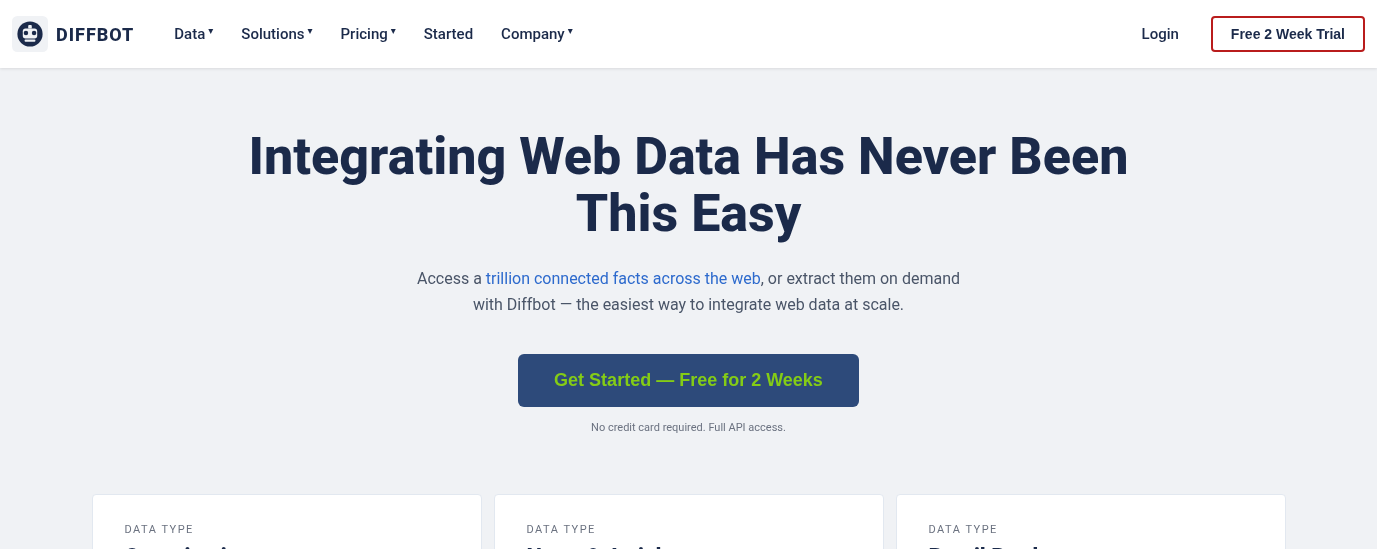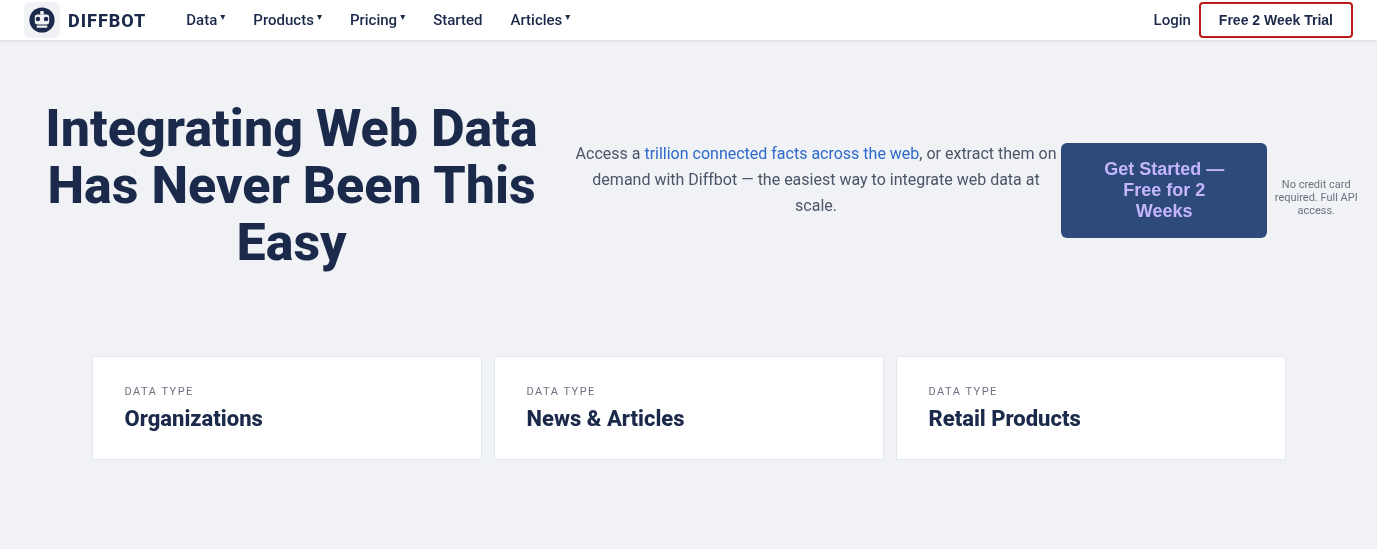--- a/index.html
+++ b/index.html
@@ -6,24 +6,24 @@
     body {
       font-family: -apple-system, BlinkMacSystemFont, 'Segoe UI', Roboto, sans-serif;
       background-color: #f0f2f5;
       min-height: 549px;
       overflow-x: hidden;
     }
 
     
     .navbar {
       background-color: #ffffff;
-      height: 40px;
-      display: flex;
-      align-items: center;
-      padding: 0 24px;
+      height: 68px;
+      display: flex;
+      align-items: center;
+      padding: 0 12px;
       box-shadow: 0 1px 3px rgba(0,0,0,0.1);
       position: relative;
       z-index: 10;
     }
     .navbar-brand {
       display: flex;
       align-items: center;
       gap: 8px;
       margin-right: 28px;
       text-decoration: none;
@@ -55,21 +55,21 @@
       text-decoration: none;
       font-weight: 500;
     }
     .nav-item .chevron {
       font-size: 10px;
       color: #1b2a4a;
     }
     .nav-right {
       display: flex;
       align-items: center;
-      gap: 8px;
+      gap: 32px;
     }
     .login-link {
       font-size: 15px;
       color: #1b2a4a;
       cursor: pointer;
       font-weight: 500;
       text-decoration: none;
     }
     .trial-btn {
       padding: 8px 18px;
@@ -78,21 +78,21 @@
       background: transparent;
       color: #1b2a4a;
       font-size: 14px;
       font-weight: 600;
       cursor: pointer;
     }
 
     
     .hero {
       display: flex;
-      flex-direction: row;
+      flex-direction: column;
       align-items: center;
       justify-content: center;
       padding: 60px 12px 40px;
       text-align: center;
     }
     .hero-title {
       font-size: 52px;
       font-weight: 800;
       color: #1b2a4a;
       line-height: 1.1;
@@ -108,21 +108,21 @@
     }
     .hero-subtitle .highlight {
       color: #2d6acd;
       text-decoration: underline;
       text-decoration-color: transparent;
     }
     .cta-btn {
       display: inline-block;
       padding: 16px 36px;
       background-color: #2d4a7a;
-      color: #c4b5fd;
+      color: #84cc16;
       font-size: 18px;
       font-weight: 700;
       border-radius: 6px;
       border: none;
       cursor: pointer;
       margin-bottom: 14px;
       text-decoration: none;
     }
     .cta-note {
       font-size: 11px;
@@ -181,32 +181,32 @@
     </svg>
     <span class="brand-name">DIFFBOT</span>
   </a>
 
   <div class="nav-links">
     <a class="nav-item">
       <span>Data</span>
       <span class="chevron">▾</span>
     </a>
     <a class="nav-item">
-      <span>Products</span>
+      <span>Solutions</span>
       <span class="chevron">▾</span>
     </a>
     <a class="nav-item">
       <span>Pricing</span>
       <span class="chevron">▾</span>
     </a>
     <a class="nav-item">
       <span>Started</span>
     </a>
     <a class="nav-item">
-      <span>Articles</span>
+      <span>Company</span>
       <span class="chevron">▾</span>
     </a>
   </div>
 
   <div class="nav-right">
     <a class="login-link">Login</a>
     <button class="trial-btn">Free 2 Week Trial</button>
   </div>
 </nav>
 

